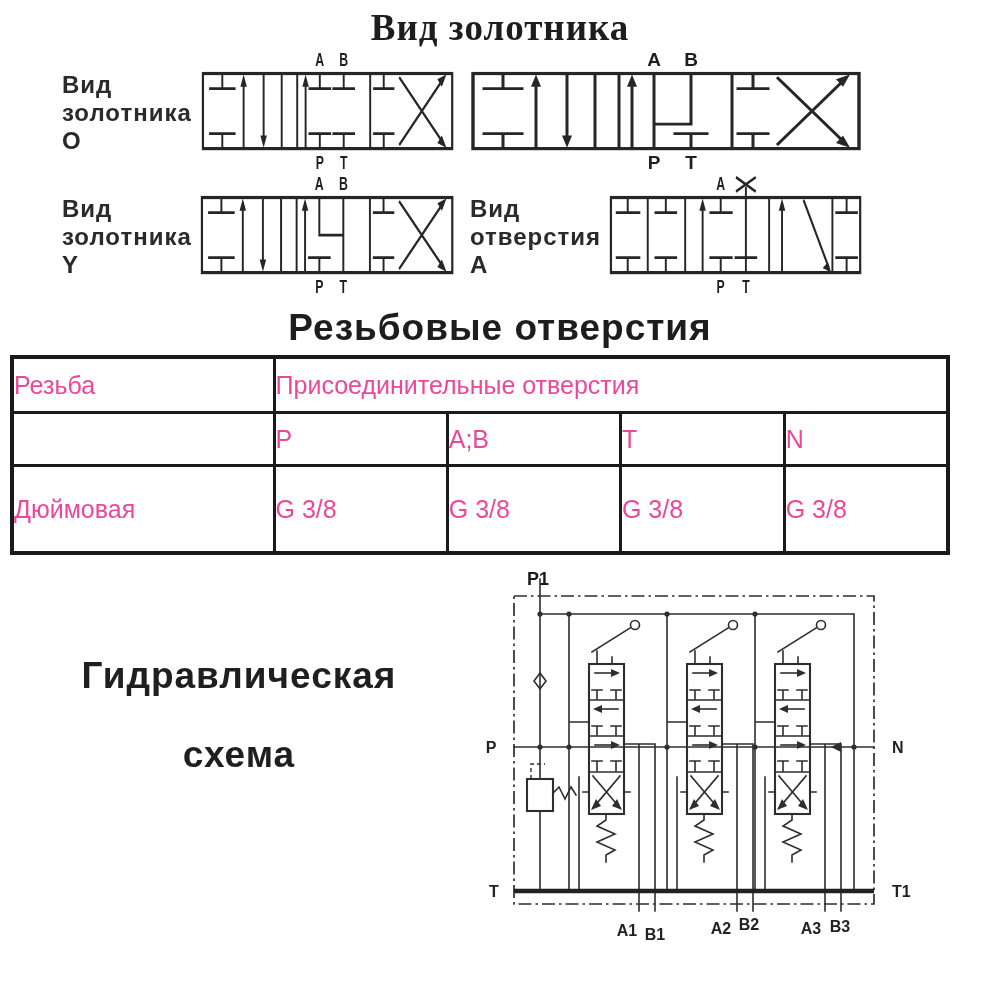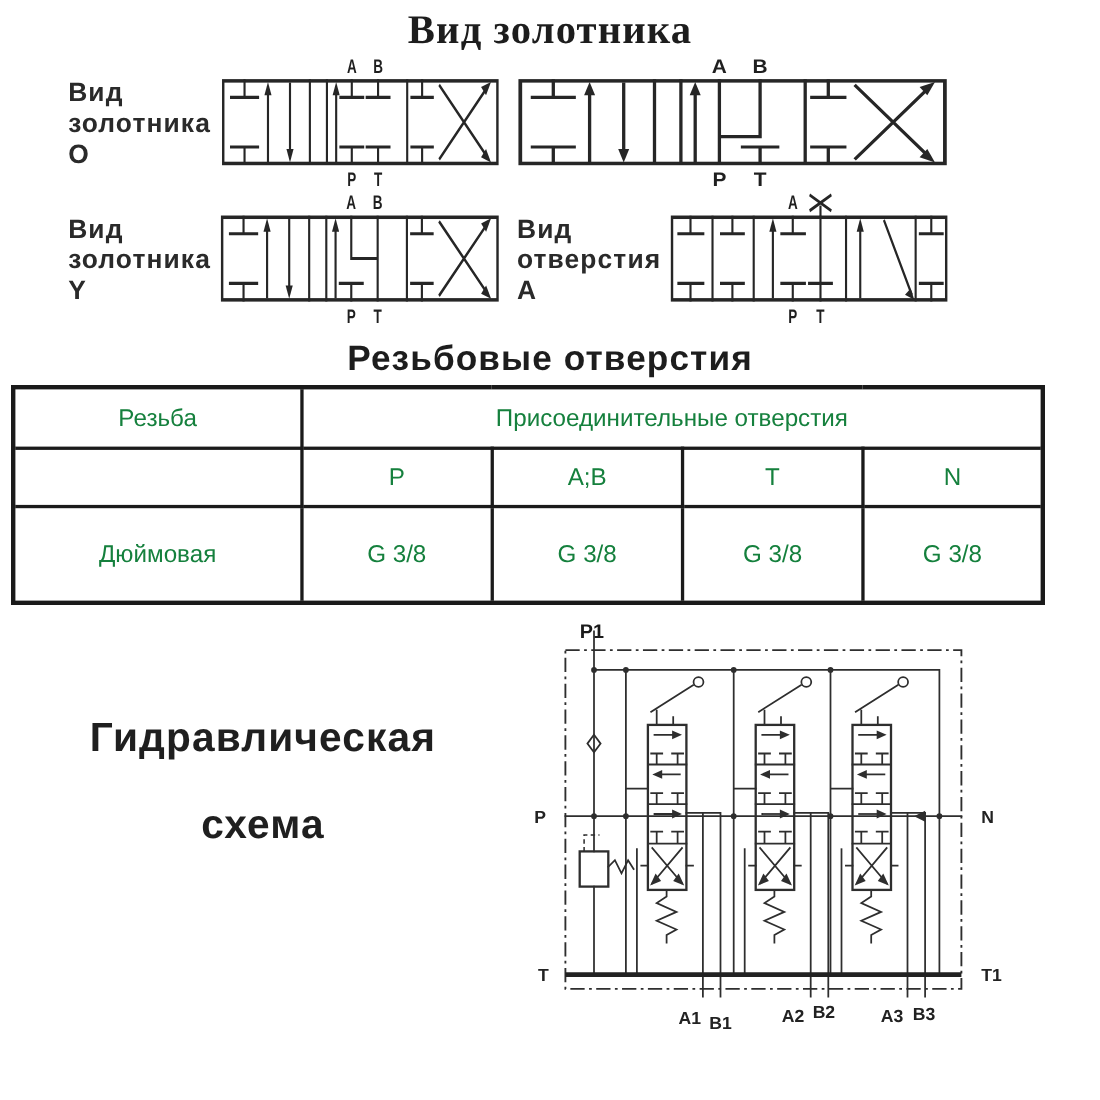--- a/index.html
+++ b/index.html
@@ -7,23 +7,23 @@
         font-family:"Liberation Sans",sans-serif;color:#242424;}
   .main-title{margin:6px 0 0 0;text-align:center;font-size:37px;font-weight:bold;letter-spacing:1px;color:#1d1d1d;font-family:Liberation Serif, serif;}
   .valve-grid{display:flex;flex-wrap:wrap;width:1000px;}
   .valve-block{display:flex;flex-direction:row;align-items:center;margin-top:2px;}
   .vb-o{margin-left:62px;width:392px;}
   .vb-p{margin-left:16px;width:392px;}
   .vb-y{margin-left:62px;width:392px;}
   .vb-a{margin-left:16px;width:392px;}
   .valve-caption{font-size:24px;font-weight:bold;color:#2a2a2a;letter-spacing:1px;margin:2px 0 0 0;}
   .valve-svg{width:392px;height:122px;display:block;}
-  .section-title{margin:10px 0 6px 0;text-align:center;font-size:32px;font-weight:bold;letter-spacing:1px;color:#1d1d1d;}
+  .section-title{margin:10px 0 6px 0;text-align:center;font-size:37px;font-weight:bold;letter-spacing:1px;color:#1d1d1d;}
   table.thread{border-collapse:collapse;width:940px;margin:0 0 0 10px;table-layout:fixed;}
-  table.thread td{border:3px solid #1a1a1a;text-align:center;font-size:22px;color:#15803d;padding:0;}
+  table.thread td{border:3px solid #1a1a1a;font-size:25px;color:#ec4899;padding:0;}
   table.thread tr.r1 td{height:52px;}
   table.thread tr.r2 td{height:50px;}
   table.thread tr.r3 td{height:84px;}
   table.thread{border:4px solid #1a1a1a;}
   .bottom-row{display:flex;margin-top:4px;}
   .schem-title-block{width:478px;padding-top:98px;text-align:center;}
   .schem-line{font-size:37px;font-weight:bold;color:#1f1f1f;letter-spacing:1px;line-height:1.0;}
   .schem-line2{margin-top:42px;}
   .schematic-svg{width:452px;height:392px;display:block;margin-left:6px;}
   

